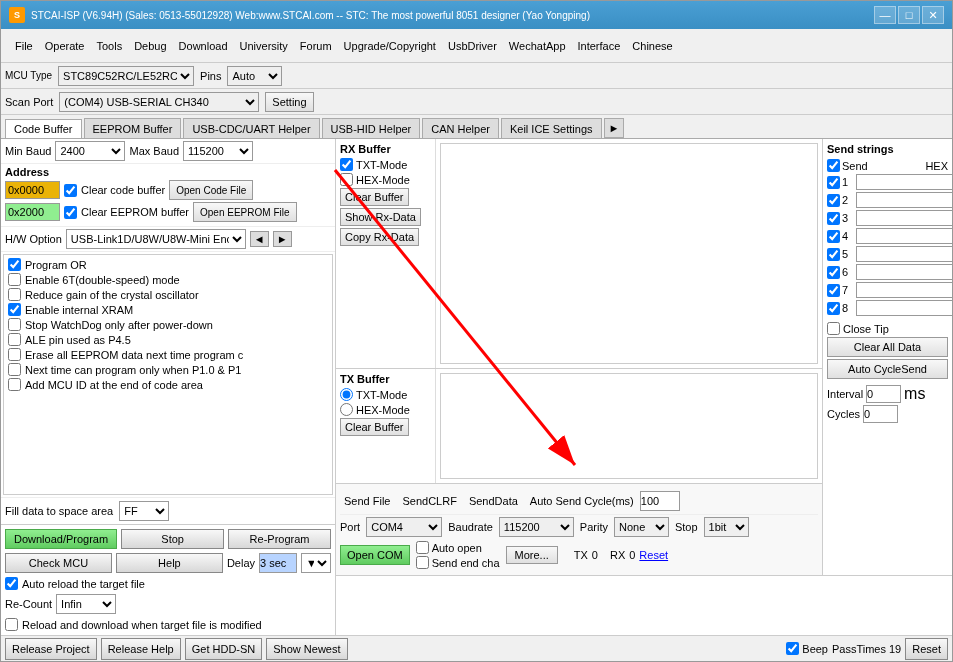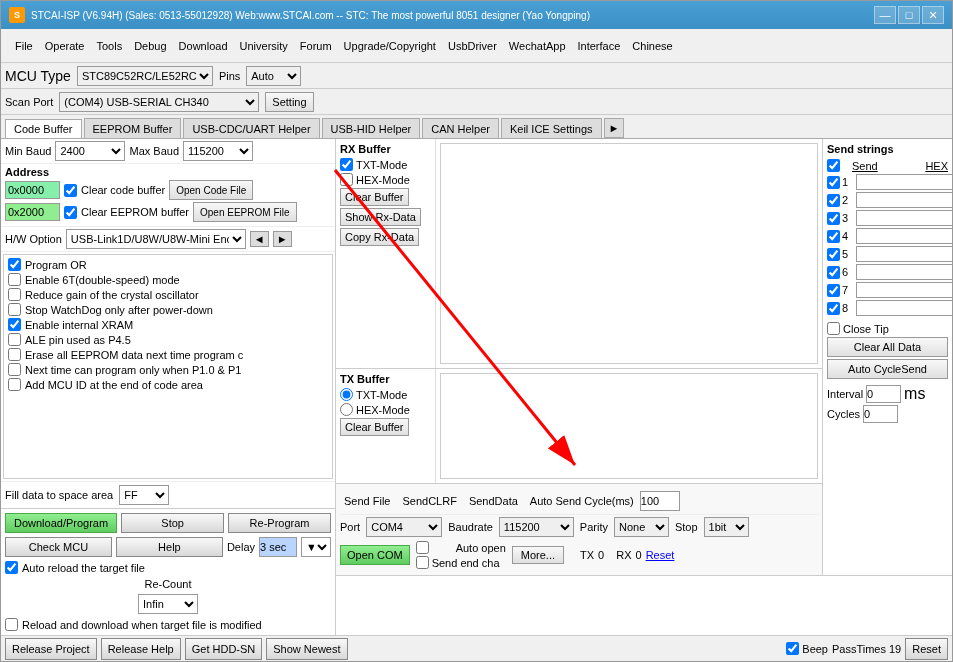--- a/index.html
+++ b/index.html
@@ -373,21 +373,20 @@
       width: 100%;
       height: 100%;
       pointer-events: none;
       z-index: 100;
     }
 
     .recount-row {
       display: flex;
       align-items: center;
       gap: 4px;
-      flex-direction: column;
     }
     .recount-row label { font-size: 11px; }
     .recount-row select {
       font-size: 11px;
       border: 1px solid #999;
       height: 20px;
       background: white;
       width: 60px;
     }
 
@@ -466,21 +465,21 @@
     <span class="menu-item">University</span>
     <span class="menu-item">Forum</span>
     <span class="menu-item">Upgrade/Copyright</span>
     <span class="menu-item">UsbDriver</span>
     <span class="menu-item">WechatApp</span>
     <span class="menu-item">Interface</span>
     <span class="menu-item">Chinese</span>
   </div>
 
   <div style="display:flex; align-items:center; padding:2px 4px; border-bottom:1px solid #ccc; background:#f0f0f0; height:26px; flex-shrink:0; gap:6px;">
-    <label style="font-size:14px;">MCU Type</label>
+    <label style="font-size:10px;">MCU Type</label>
     <select style="font-size:11px; height:20px; width:136px; border:1px solid #999;">
       <option>STC89C52RC/LE52RC</option>
     </select>
     <label style="font-size:11px;">Pins</label>
     <select style="font-size:11px; height:20px; width:55px; border:1px solid #999;">
       <option>Auto</option>
     </select>
     <span style="flex:1;"></span>
   </div>
 
@@ -513,21 +512,21 @@
         </select>
         <label>Max Baud</label>
         <select style="width:70px; font-size:11px; height:20px; border:1px solid #999;">
           <option>115200</option>
         </select>
       </div>
 
       <div class="address-section">
         <div class="address-label">Address</div>
         <div class="address-row">
-          <input type="text" value="0x0000" style="width: 55px; background: #86efac; font-size: 11px; height: 18px; border: 1px solid rgb(153, 153, 153); padding: 0px 2px;">
+          <input type="text" value="0x0000" style="width: 55px; background: #eab308; font-size: 11px; height: 18px; border: 1px solid rgb(153, 153, 153); padding: 0px 2px;">
           <input type="checkbox" checked="" style="">
           <label>Clear code buffer</label>
           <button class="btn-small" style="font-size:10px;">Open Code File</button>
         </div>
         <div class="address-row">
           <input type="text" value="0x2000" style="width: 55px; background: rgb(144, 238, 144); font-size: 11px; height: 18px; border: 1px solid rgb(153, 153, 153); padding: 0px 2px;">
           <input type="checkbox" checked="" style="">
           <label>Clear EEPROM buffer</label>
           <button class="btn-small" style="font-size:10px;">Open EEPROM File</button>
         </div>
@@ -549,26 +548,26 @@
         </div>
         <div class="checkbox-row">
           <input type="checkbox" style="">
           <label>Enable 6T(double-speed) mode</label>
         </div>
         <div class="checkbox-row">
           <input type="checkbox" style="">
           <label>Reduce gain of the crystal oscillator</label>
         </div>
         <div class="checkbox-row">
+          <input type="checkbox" checked="" style="">
+          <label>Enable internal XRAM</label>
+        </div>
+        <div class="checkbox-row">
           <input type="checkbox" style="">
           <label>Stop WatchDog only after power-down</label>
-        </div>
-        <div class="checkbox-row">
-          <input type="checkbox" checked="" style="">
-          <label>Enable internal XRAM</label>
         </div>
         <div class="checkbox-row">
           <input type="checkbox" style="">
           <label>ALE pin used as P4.5</label>
         </div>
         <div class="checkbox-row">
           <input type="checkbox" style="">
           <label>Erase all EEPROM data next time program c</label>
         </div>
         <div class="checkbox-row">
@@ -686,21 +685,21 @@
               <label style="font-size:11px;">Stop</label>
               <select style="font-size:11px; height:20px; border:1px solid #999; width:45px;">
                 <option>1bit</option>
               </select>
             </div>
             <div style="display:flex; align-items:center; gap:6px; padding:2px 0;">
               <button class="btn-small" style="background:linear-gradient(to bottom,#90ee90,#60cc60); border-color:#4aaa4a;">Open COM</button>
               <div style="display:flex; flex-direction:column; gap:2px;">
                 <div style="display:flex; align-items:center; gap:3px;">
                   <input type="checkbox" style="">
-                  <label style="font-size:11px;margin-left:24px;">Auto open</label>
+                  <label style="font-size:11px;">Auto open</label>
                 </div>
                 <div style="display:flex; align-items:center; gap:3px;">
                   <input type="checkbox" style="">
                   <label style="font-size:11px;">Send end cha</label>
                 </div>
               </div>
               <button class="more-btn">More...</button>
               <div style="display:flex; gap:12px; margin-left:10px;">
                 <div style="display:flex; align-items:center; gap:4px;">
                   <label style="font-size:11px;">TX</label>
@@ -711,21 +710,21 @@
                   <span style="font-size:11px;">0</span>
                   <span class="reset-link" style="font-size:11px;">Reset</span>
                 </div>
               </div>
             </div>
           </div>
         </div>
 
         <div class="send-strings-panel">
           <div class="send-strings-title">Send strings</div>
-          <div style="display:flex; align-items:center; gap:12px; margin-bottom:2px; font-size:11px;text-decoration:underline;">
+          <div style="display:flex; align-items:center; gap:2px; margin-bottom:2px; font-size:11px;">
             <input type="checkbox" checked="" style="">
             <label style="font-size:11px; flex:1;">Send</label>
             <label style="font-size:11px;">HEX</label>
           </div>
 
           <div style="display:flex; align-items:center; gap:2px; margin-bottom:2px;">
             <input type="checkbox" checked="" style="">
             <label style="font-size:11px; min-width:12px;">1</label>
             <input type="text" style="flex: 1 1 0%; font-size: 10px; height: 16px; border: 1px solid rgb(153, 153, 153);">
 

